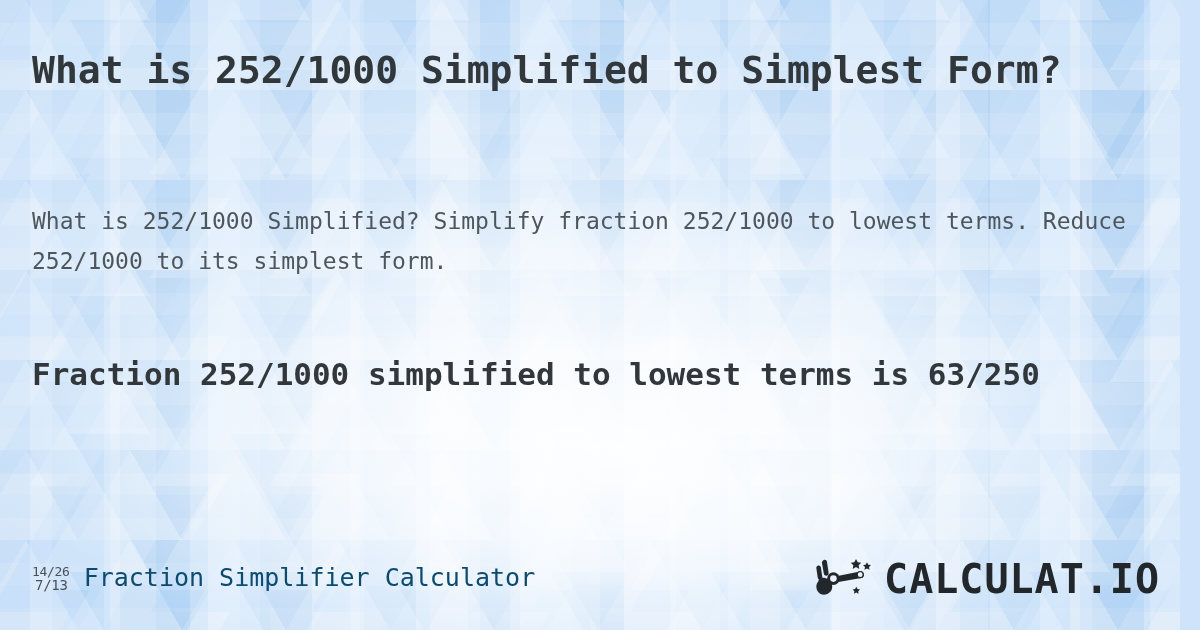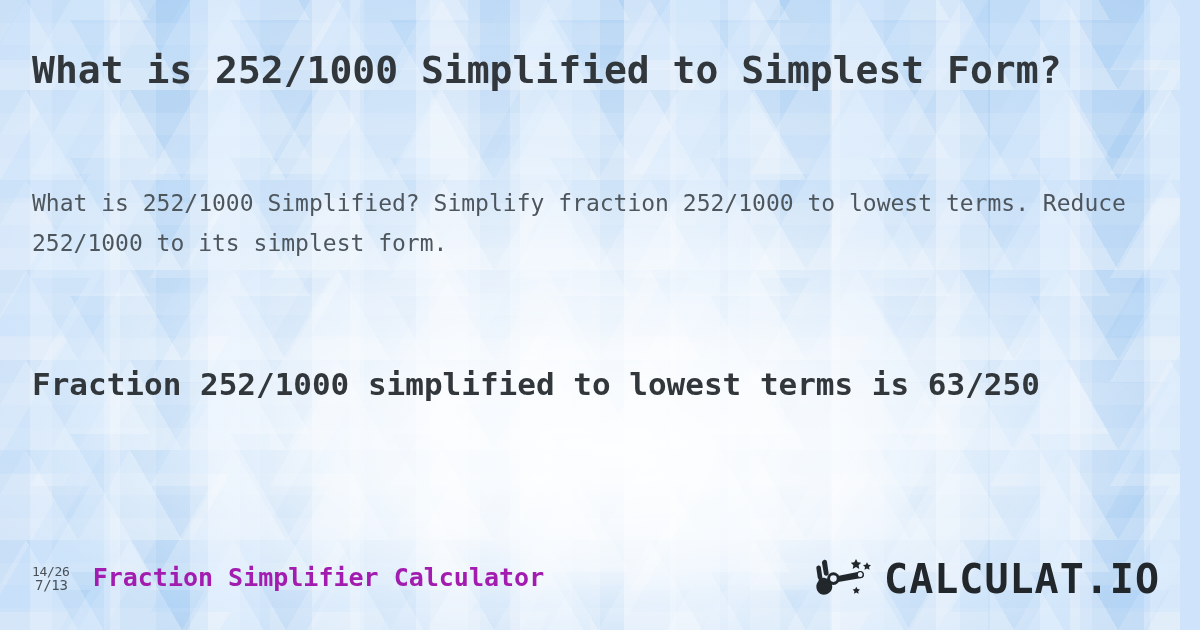--- a/index.html
+++ b/index.html
@@ -84,40 +84,39 @@
     font-size: 38px;
     font-weight: bold;
     line-height: 1.42;
     letter-spacing: 0px;
     color: #32373b;
   }
 
   #subtitle {
     position: absolute;
     left: 32px;
-    top: 184px;
+    top: 202px;
     width: 1140px;
     font-family: "DejaVu Sans Mono", monospace;
     font-size: 23px;
     font-weight: normal;
     line-height: 1.72;
     color: #4e565d;
   }
 
   #result {
     position: absolute;
     left: 32px;
     top: 352px;
     width: 1150px;
     font-family: "DejaVu Sans Mono", monospace;
     font-size: 31px;
     font-weight: bold;
     line-height: 1.42;
     color: #32373b;
-    margin-top: 10px;
   }
 
   
   #footer {
     position: absolute;
     left: 0;
     right: 8px;
     bottom: 28px;
     height: 48px;
     padding: 0 32px;
@@ -148,24 +147,23 @@
   }
   #reduce-icon .num-bot {
     font-size: 14px;
     letter-spacing: -0.3px;
     padding-left: 3px;
   }
 
   #footer-label {
     font-family: "DejaVu Sans Mono", monospace;
     font-size: 25px;
-    font-weight: bold;
-    color: #a21caf;
+    font-weight: normal;
+    color: #0c4a6e;
     letter-spacing: 0px;
-    margin-left: 9px;
   }
 
   
   #logo {
     display: flex;
     align-items: center;
     gap: 6px;
   }
 
   #wand-icon { display: block; }

